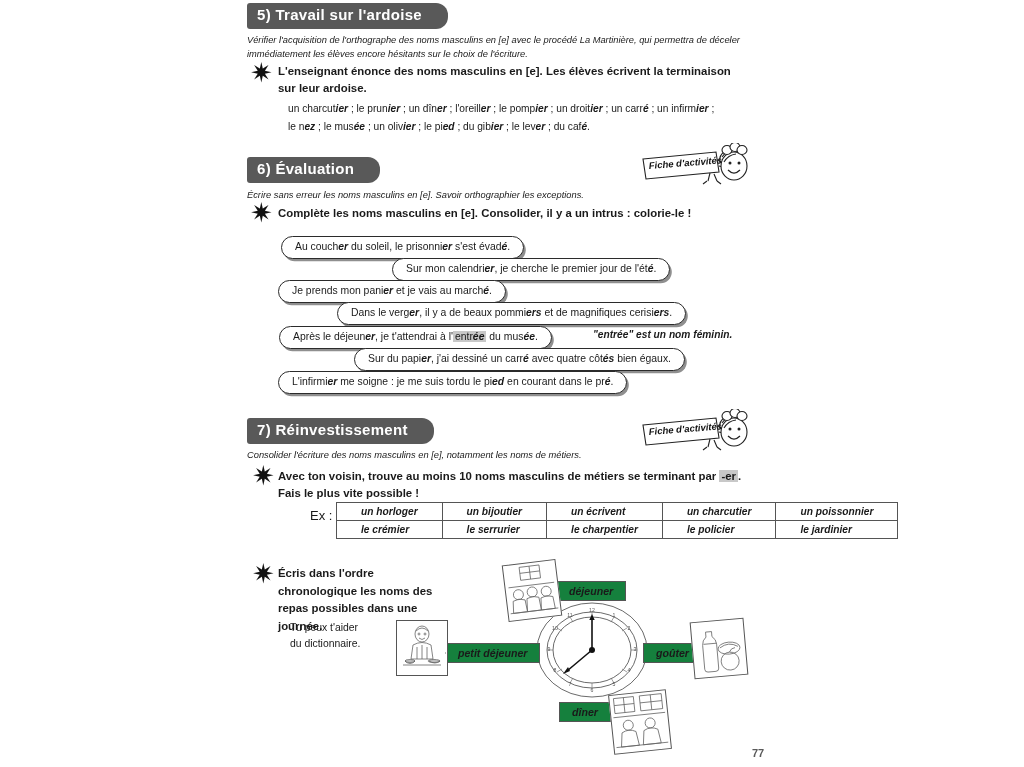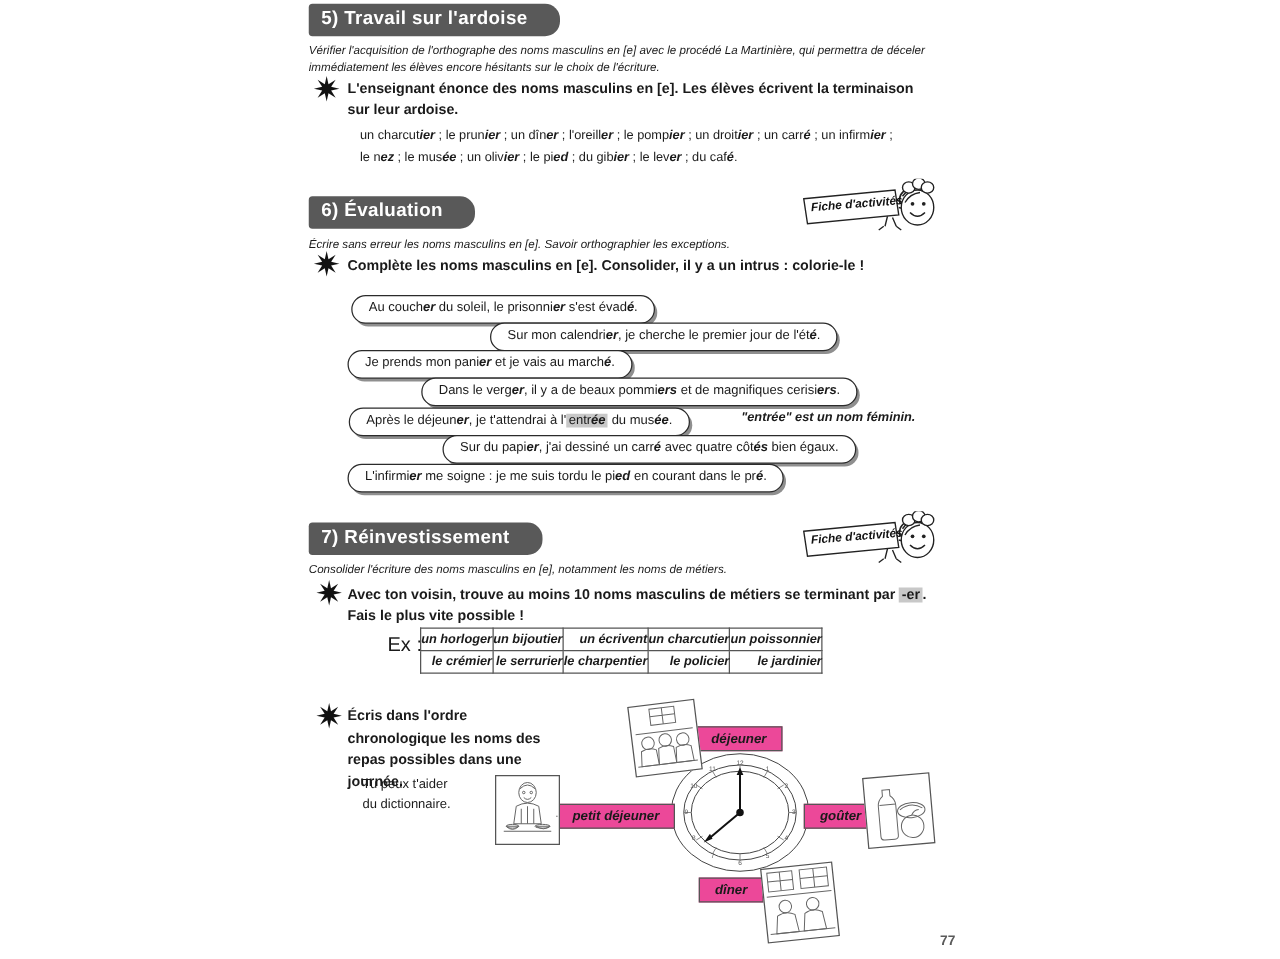--- a/index.html
+++ b/index.html
@@ -52,28 +52,28 @@
 
   
   .fiche{position:absolute;width:108px;height:48px;}
 
   
   table.jobs{
     border-collapse:collapse;font-size:10.2px;
     font-style:italic;font-weight:bold;
   }
   table.jobs td{
-    border:1px solid #555;padding:3px 0;text-align:right;
+    border:1px solid #555;padding:3px 24px;text-align:left;
     white-space:nowrap;
   }
-  .ex-label{position:absolute;font-size:16px;}
+  .ex-label{position:absolute;font-size:13px;}
 
   
   .meal-box{
-    position:absolute;border:1px solid #555;background:#ec4899;
+    position:absolute;border:1px solid #555;background:#15803d;
     font-size:10.6px;font-style:italic;font-weight:bold;
     padding:3px 12px;white-space:nowrap;text-align:left;
   }
   .thumb{position:absolute;border:1px solid #555;background:#fff;}
   .clock{position:absolute;}
 
   .pagenum{
     position:absolute;font-size:11px;color:#5a5a5a;font-weight:bold;
   }
   .hint{font-size:10.4px;line-height:1.5;}

